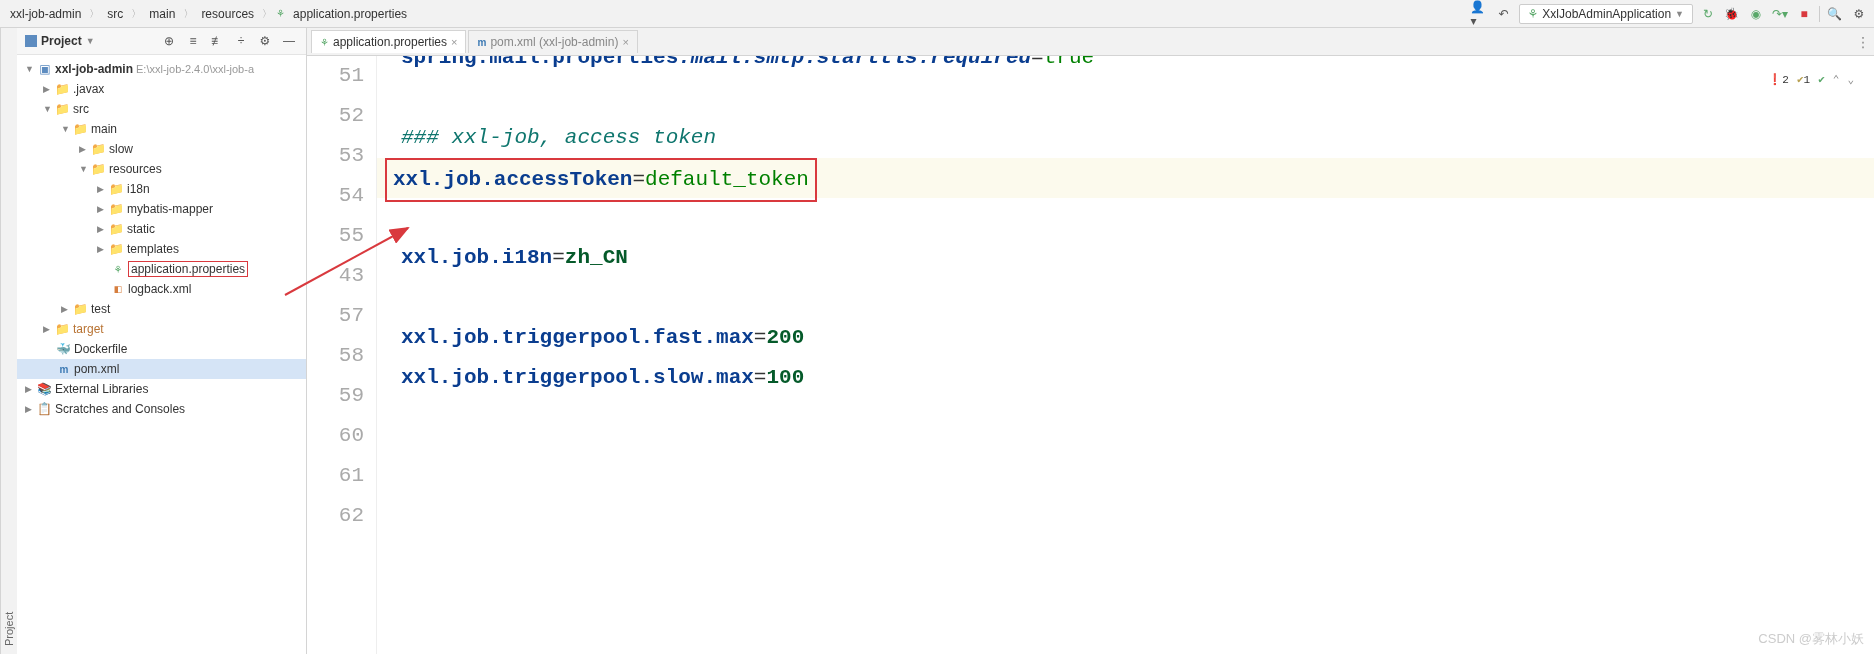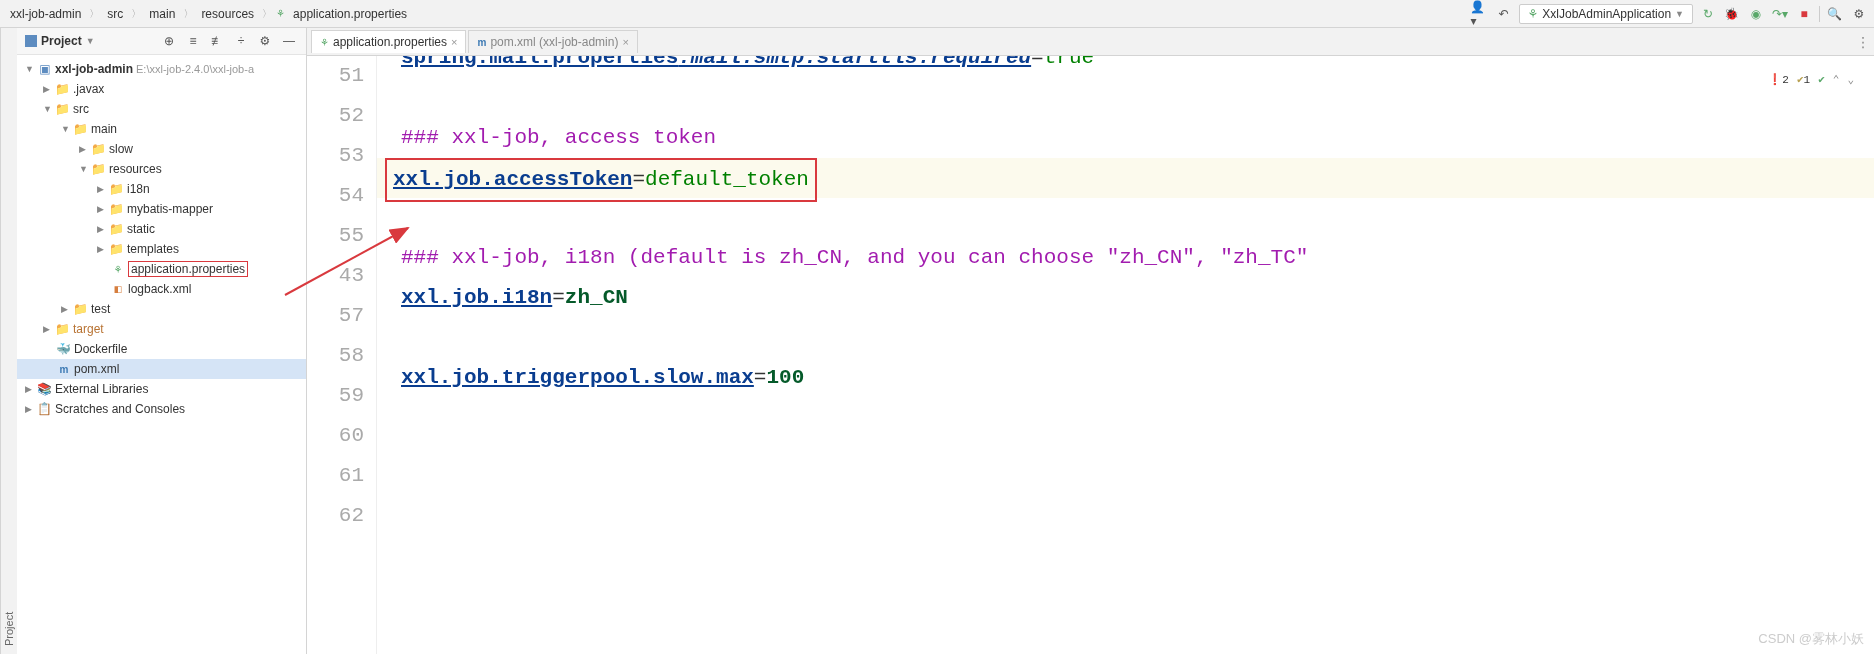--- a/index.html
+++ b/index.html
@@ -35,24 +35,24 @@
 .editor-area { flex: 1; display: flex; flex-direction: column; position: relative; }
 .tabs { display: flex; align-items: center; height: 28px; border-bottom: 1px solid #d4d4d4; background: #f2f2f2; padding-left: 4px; }
 .tab { display: flex; align-items: center; gap: 4px; padding: 4px 8px; background: #fff; border: 1px solid #d4d4d4; border-bottom: none; margin-right: 2px; font-size: 12px; }
 .tab.inactive { background: #f2f2f2; color: #888; }
 .tab-close { color: #999; font-size: 11px; cursor: pointer; }
 .code-area { flex: 1; display: flex; font-family: "Consolas", "Courier New", monospace; font-size: 21px; line-height: 40px; overflow: hidden; position: relative; }
 .gutter { width: 70px; text-align: right; padding-right: 12px; color: #aaa; background: #fff; border-right: 1px solid #eee; user-select: none; }
 .code-lines { flex: 1; padding-left: 24px; position: relative; }
 .code-line { white-space: pre; height: 40px; }
 .line-highlight { background: #fcfaed; margin-left: -24px; padding-left: 8px; }
-.c-key { color: #0a3d8f; font-weight: bold; text-decoration: underline; }
+.c-key { color: #0a3d8f; font-weight: bold; }
 .c-val { color: #008000; font-weight: normal; }
 .c-val-dark { color: #055a2a; font-weight: bold; }
-.c-comment { color: #a21caf; }
+.c-comment { color: #0f766e; font-style: italic; }
 .c-italic { font-style: italic; }
 .c-eq { color: #333; }
 .red-box { border: 2px solid #d9393e; display: inline-block; padding: 0 6px; }
 .status-indicators { position: absolute; top: 4px; right: 20px; display: flex; gap: 8px; font-size: 11px; align-items: center; }
 .err-ind { color: #d9393e; font-weight: bold; }
 .warn-ind { color: #b8a050; font-weight: bold; }
 .ok-ind { color: #59a869; }
 .arrow-svg { position: absolute; pointer-events: none; z-index: 10; }
 .watermark { position: absolute; right: 10px; bottom: 6px; color: #ccc; font-size: 13px; }
 .proj-icon-sq { width:12px; height:12px; background:#5d8cc0; display:inline-block; }
@@ -240,23 +240,23 @@
           <span><span class="warn-ind">✔</span><span>1</span></span>
           <span class="ok-ind">✔</span>
           <span style="color:#888">⌃</span>
           <span style="color:#888">⌄</span>
         </div>
         <div class="code-line" style="margin-top:-18px"><span class="c-key">spring.mail.properties</span><span class="c-key c-italic">.mail.smtp.starttls.required</span><span class="c-eq">=</span><span class="c-val">true</span></div>
         <div class="code-line"></div>
         <div class="code-line"><span class="c-comment">### xxl-job, access token</span></div>
         <div class="code-line line-highlight"><span class="red-box"><span class="c-key">xxl.job.accessToken</span><span class="c-eq">=</span><span class="c-val">default_token</span></span></div>
         <div class="code-line"></div>
-        <div class="code-line"><span class="c-comment">### xxl-job, i18n (default is zh_CN, and you can choose "zh_CN", "zh_TC"</span></div>
         <div class="code-line"><span class="c-key">xxl.job.i18n</span><span class="c-eq">=</span><span class="c-val-dark">zh_CN</span></div>
         <div class="code-line"></div>
+        <div class="code-line"><span class="c-key">xxl.job.triggerpool.fast.max</span><span class="c-eq">=</span><span class="c-val-dark">200</span></div>
         <div class="code-line"><span class="c-key">xxl.job.triggerpool.slow.max</span><span class="c-eq">=</span><span class="c-val-dark">100</span></div>
       </div>
     </div>
   </div>
 </div>
 
 <svg class="arrow-svg" style="left:280px; top:220px; width:140px; height:80px;">
   <defs>
       <marker id="ah" markerWidth="10" markerHeight="8" refX="9" refY="4" orient="auto">
         <polygon points="0 0, 10 4, 0 8" fill="#d9393e"></polygon>

